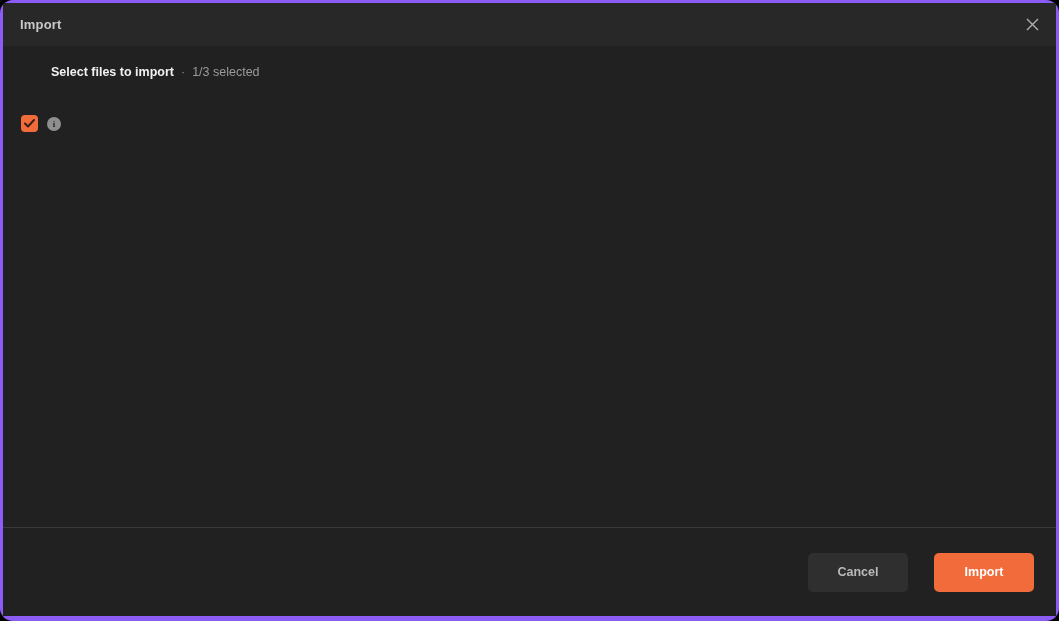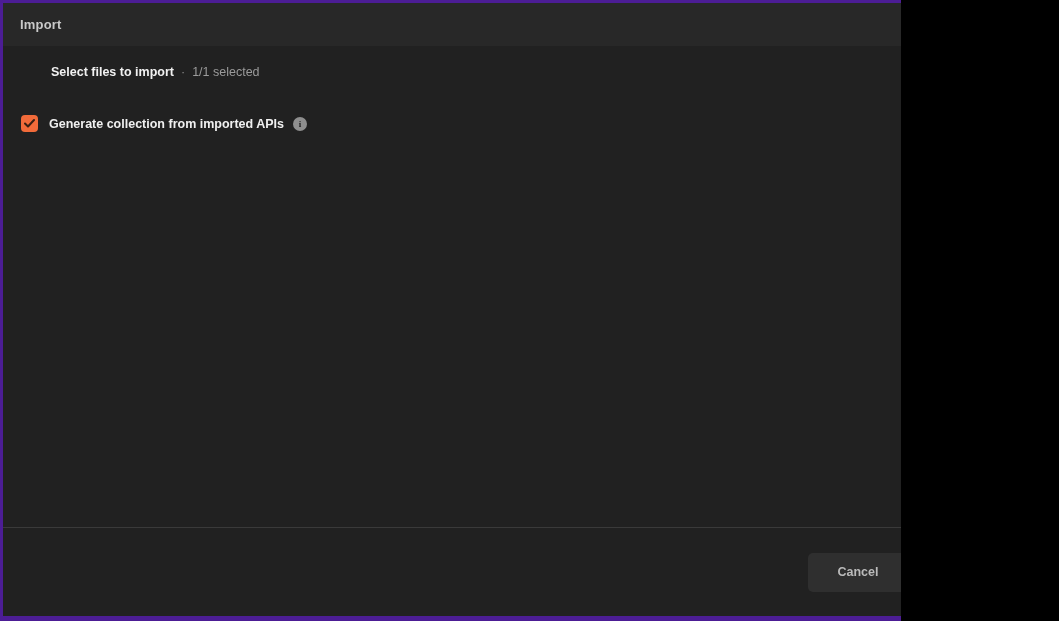--- a/index.html
+++ b/index.html
@@ -1,24 +1,25 @@
 <!DOCTYPE html>
 <html><head>
 <meta charset="utf-8">
 <style>
   * { box-sizing: border-box; margin: 0; padding: 0; }
   html, body { background: #000; }
   body { font-family: "Liberation Sans", sans-serif; }
 
   .frame {
     position: relative;
-    width: 901px;
+    width: 1059px;
     height: 621px;
-    background: #4c1d95;
+    background: #8b5cf6;
     overflow: hidden;
+    border-radius: 13px;
   }
   .dialog {
     position: absolute;
     left: 3px; top: 3px;
     width: 1053px; height: 613px;
     background: #212121;
     display: flex;
     flex-direction: column;
   }
 
@@ -205,31 +206,30 @@
           <path d="M1 1 L12 12 M12 1 L1 12" stroke="#b0b0b0" stroke-width="1.4" fill="none"></path>
         </svg>
       </span>
     </div>
 
     <div class="content">
 
       <div class="select-line">
         <span class="select-heading">Select files to import</span>
         <span class="select-sep">·</span>
-        <span class="select-status">1/1 selected</span>
+        <span class="select-status">1/3 selected</span>
       </div>
 
 
       <div class="checkbox-row">
         <span class="checkbox">
           <svg width="11" height="9" viewBox="0 0 11 9">
             <path d="M1 4.5 L4 7.5 L10 1" stroke="#3a2013" stroke-width="2" fill="none" stroke-linecap="round" stroke-linejoin="round"></path>
           </svg>
         </span>
-        <span class="checkbox-label">Generate collection from imported APIs</span>
         <span class="info-icon">i</span>
       </div>
 
 
     </div>
 
     <div class="dialog-footer">
       <button class="btn btn-cancel">Cancel</button>
       <button class="btn btn-import">Import</button>
     </div>

